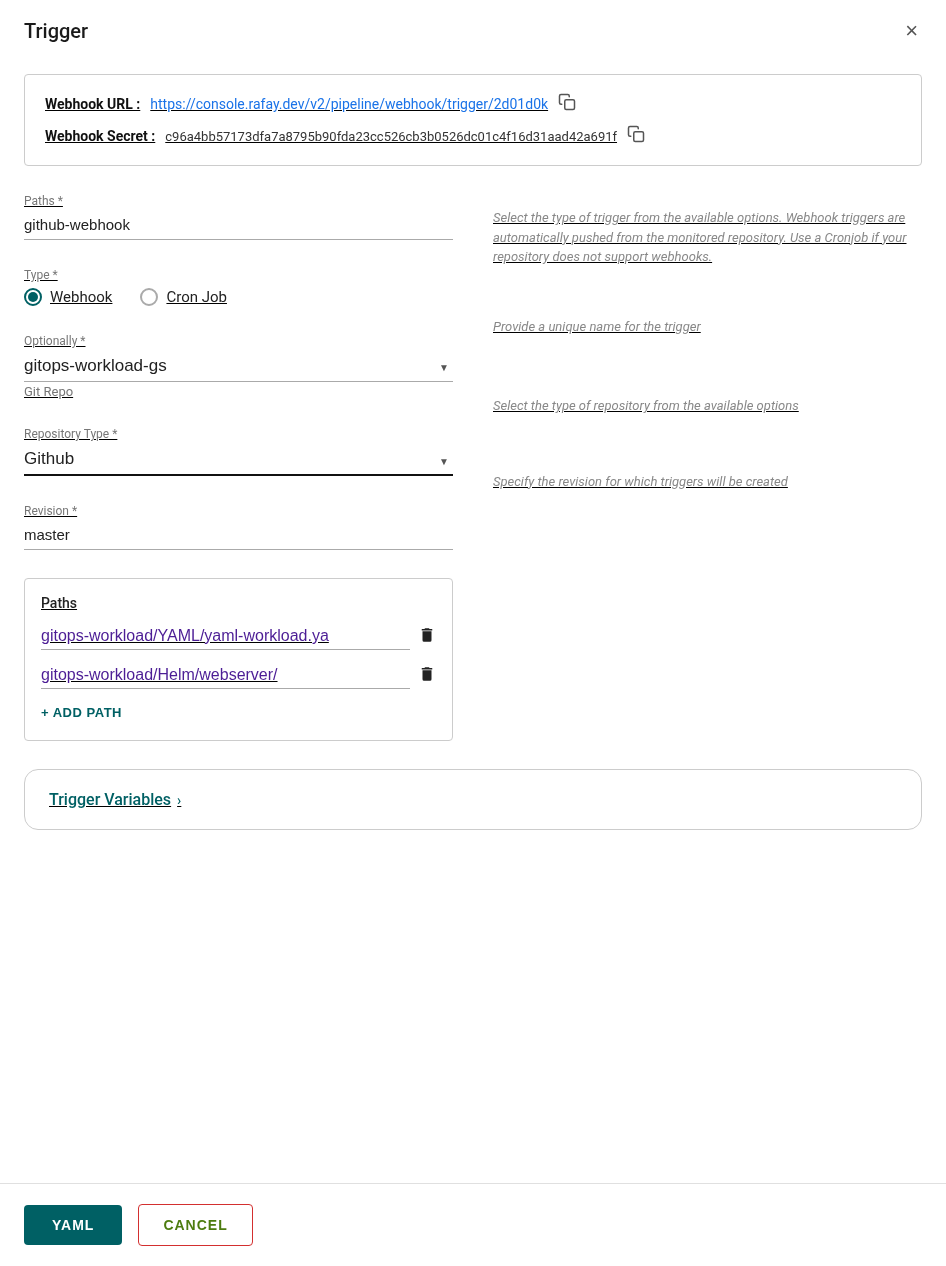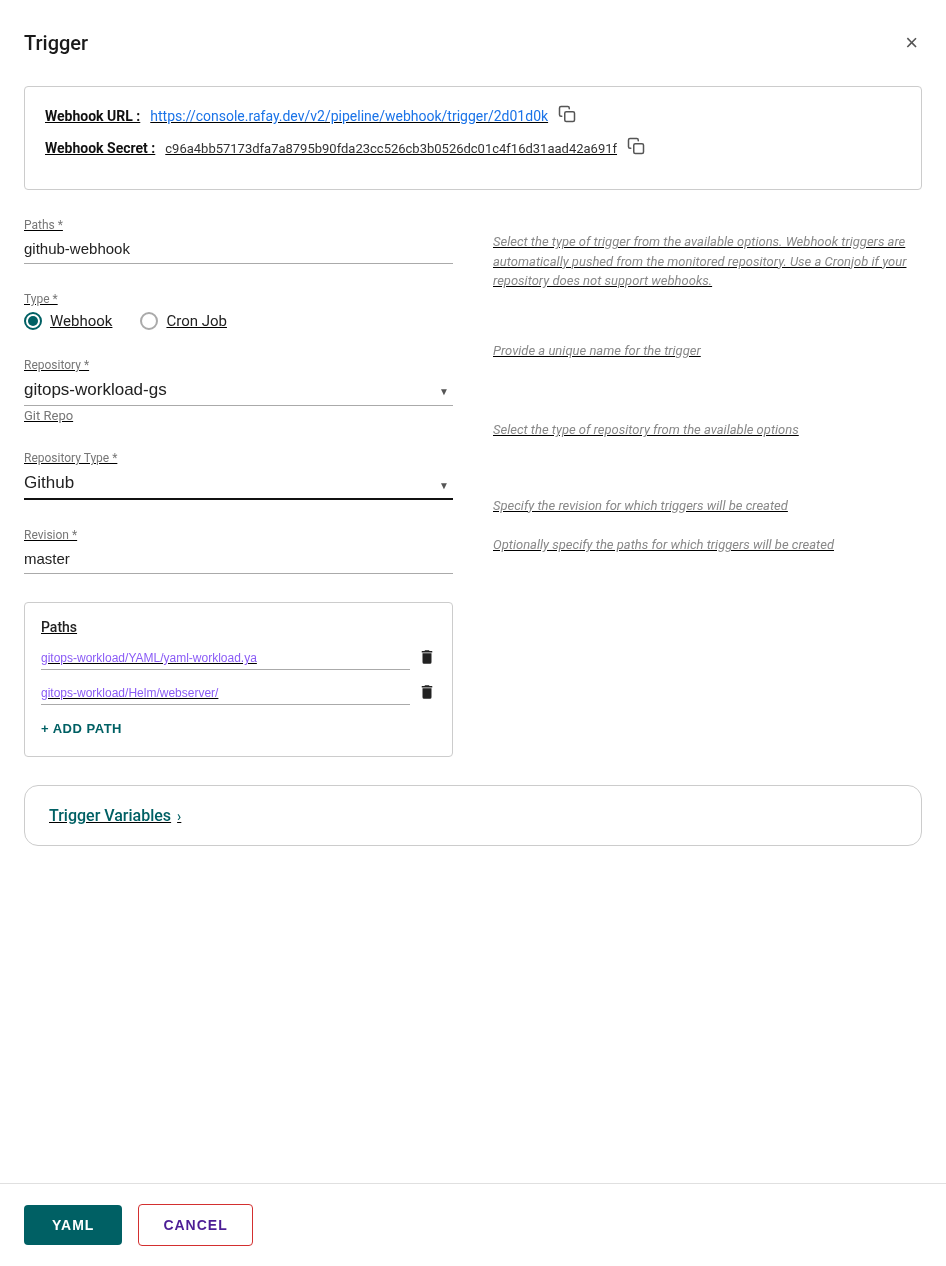--- a/index.html
+++ b/index.html
@@ -16,21 +16,21 @@
       background: #fff;
       width: 946px;
       min-height: 1266px;
       display: flex;
       flex-direction: column;
     }
     .dialog-header {
       display: flex;
       align-items: center;
       justify-content: space-between;
-      padding: 30px 24px 14px 24px;
+      padding: 18px 24px 14px 24px;
       border-bottom: none;
       background: #fff;
     }
     .dialog-title {
       font-size: 20px;
       font-weight: 500;
       color: #1a1a1a;
     }
     .close-btn {
       background: none;
@@ -53,21 +53,21 @@
       padding: 18px 20px;
       margin-bottom: 28px;
       background: #fff;
     }
     .webhook-row {
       display: flex;
       align-items: center;
       gap: 10px;
       margin-bottom: 10px;
     }
-    .webhook-row:last-child { margin-bottom: 12px; }
+    .webhook-row:last-child { margin-bottom: 0; }
     .webhook-label {
       font-weight: 700;
       font-size: 14px;
       color: #111;
       white-space: nowrap;
     }
     .webhook-value {
       font-size: 14px;
       color: #1a73e8;
       word-break: break-all;
@@ -197,22 +197,22 @@
       display: flex;
       align-items: center;
       gap: 8px;
       margin-bottom: 12px;
     }
     .path-input {
       flex: 1;
       border: none;
       border-bottom: 1px solid #aaa;
       padding: 4px 0 4px 0;
-      font-size: 12px;
-      color: #8b5cf6;
+      font-size: 16px;
+      color: #4c1d95;
       background: transparent;
       outline: none;
     }
     .delete-icon {
       cursor: pointer;
       color: #222;
       font-size: 16px;
       flex-shrink: 0;
     }
     .add-path-btn {
@@ -258,21 +258,21 @@
       border: none;
       border-radius: 4px;
       padding: 12px 28px;
       font-size: 14px;
       font-weight: 700;
       letter-spacing: 1px;
       cursor: pointer;
     }
     .cancel-btn {
       background: #fff;
-      color: #4c1d95;
+      color: #4d7c0f;
       border: 1px solid #d32f2f;
       border-radius: 4px;
       padding: 12px 24px;
       font-size: 14px;
       font-weight: 600;
       letter-spacing: 1px;
       cursor: pointer;
     }
     .spacer { flex: 1; }
   </style>
@@ -330,21 +330,21 @@
             </label>
             <label class="radio-option">
               <div class="radio-circle">
               </div>
               <span class="radio-label">Cron Job</span>
             </label>
           </div>
         </div>
 
         <div class="field-group">
-          <div class="field-label">Repository *</div>
+          <div class="field-label">Optionally *</div>
           <div class="select-wrapper">
             <select class="select-field">
               <option>gitops-workload-gs</option>
             </select>
           </div>
           <div style="font-size:13px;color:#777;margin-top:2px;">Git Repo</div>
         </div>
 
         <div class="field-group">
           <div class="field-label">Repository Type *</div>
@@ -395,23 +395,20 @@
 
 
         <div style="margin-bottom:56px;">
           <p class="hint-text">Select the type of repository from the available options</p>
         </div>
 
         <div style="margin-bottom:20px;">
           <p class="hint-text">Specify the revision for which triggers will be created</p>
         </div>
 
-        <div>
-          <p class="hint-text">Optionally specify the paths for which triggers will be created</p>
-        </div>
       </div>
     </div>
 
     <div class="trigger-variables-section">
       <a class="trigger-variables-link" href="#">
         <span>Trigger Variables</span>
         <span class="chevron-right">›</span>
       </a>
     </div>
 

